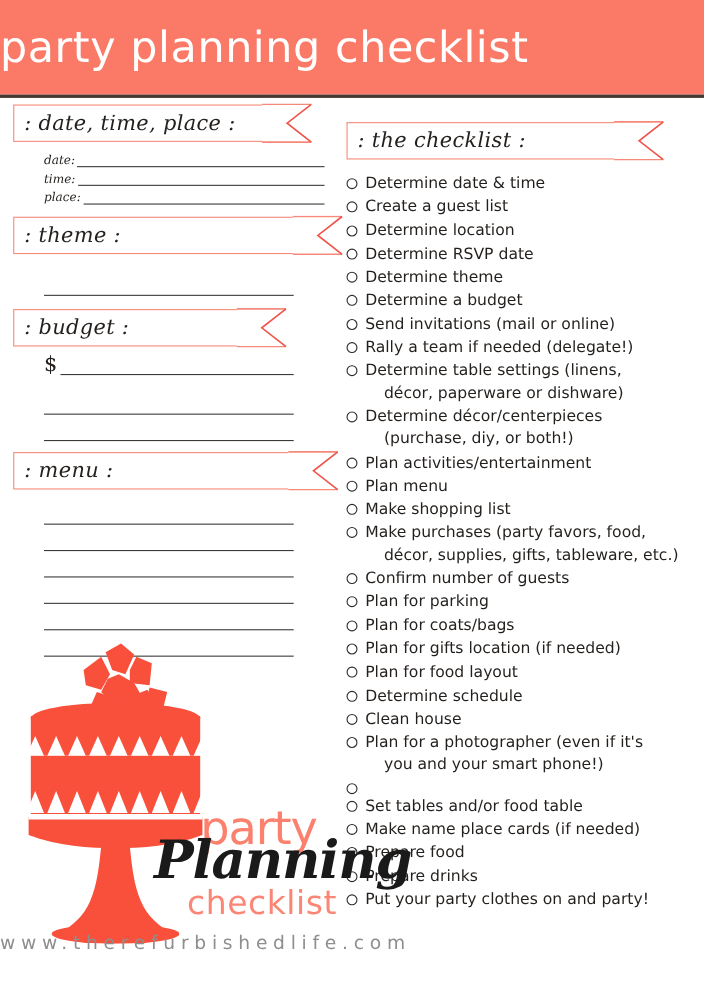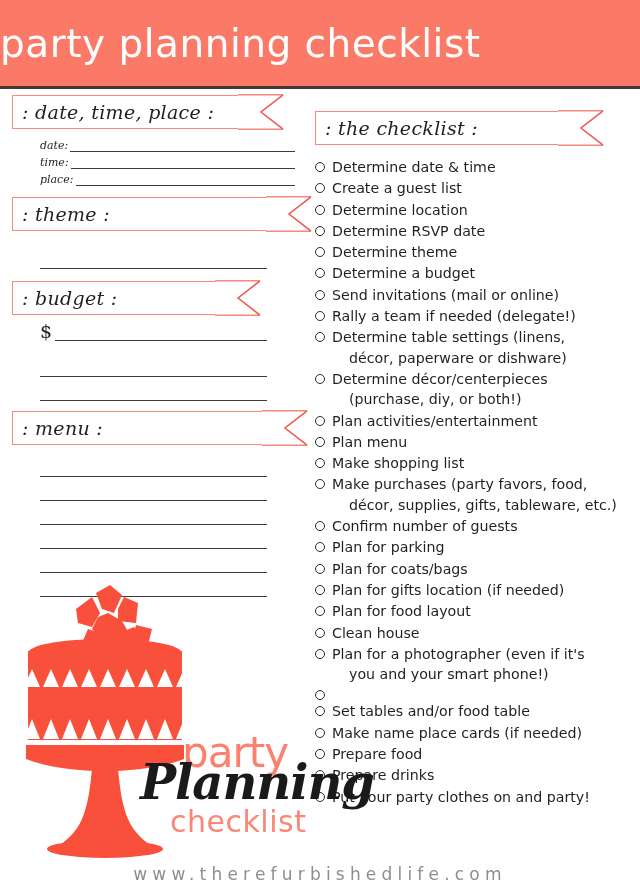--- a/index.html
+++ b/index.html
@@ -218,23 +218,22 @@
     font-size: 30px;
     color: #fb7a67;
     letter-spacing: 0.5px;
     opacity: 0.9;
     text-align: center;
   }
 
   
   .footer {
     position: absolute;
-    left: 0; bottom: 12px;
+    left: 0; bottom: 28px;
     width: 640px;
-    text-align: center;
   }
   .footer-url {
     font-family: "DejaVu Sans", sans-serif;
     font-size: 17px;
     color: #8e8e8e;
     letter-spacing: 5.2px;
   }
 </style>
 </head>
 <body>
@@ -427,20 +426,24 @@
             <span class="check-circle"></span>
             <span class="check-text">Plan for coats/bags</span>
           </div>
           <div class="check-item">
             <span class="check-circle"></span>
             <span class="check-text">Plan for gifts location (if needed)</span>
           </div>
           <div class="check-item">
             <span class="check-circle"></span>
             <span class="check-text">Plan for food layout</span>
+          </div>
+          <div class="check-item">
+            <span class="check-circle"></span>
+            <span class="check-text">Determine schedule</span>
           </div>
           <div class="check-item">
             <span class="check-circle"></span>
             <span class="check-text">Clean house</span>
           </div>
           <div class="check-item">
             <span class="check-circle"></span>
             <span class="check-text"><span>Plan for a photographer (even if it's</span><span class="wrap">you and your smart phone!)</span></span>
           </div>
           <div class="check-item">

